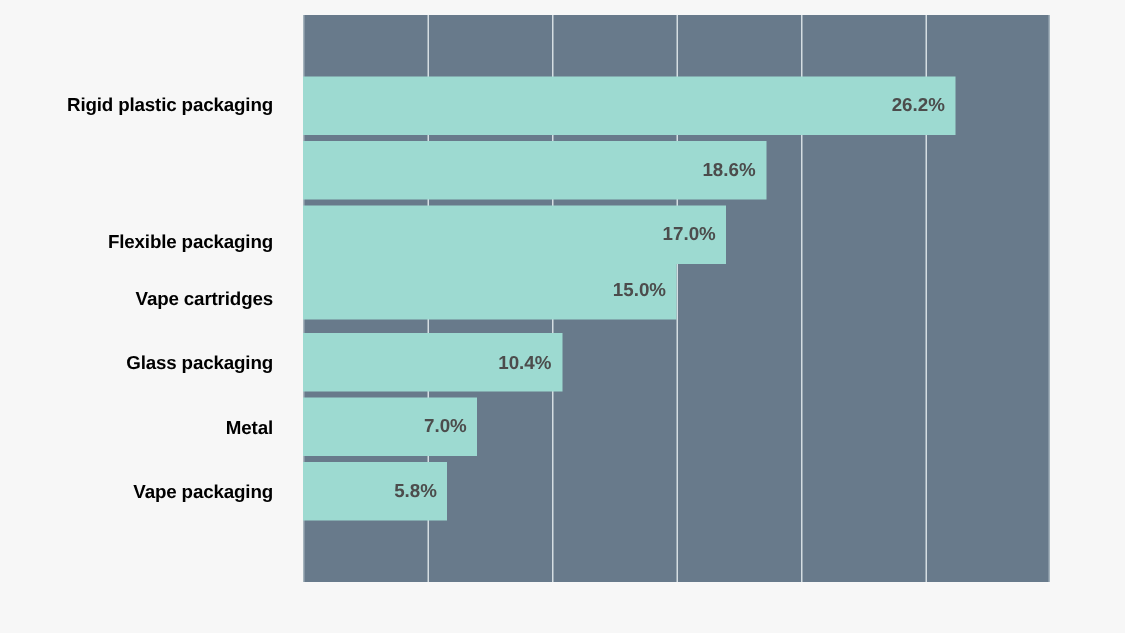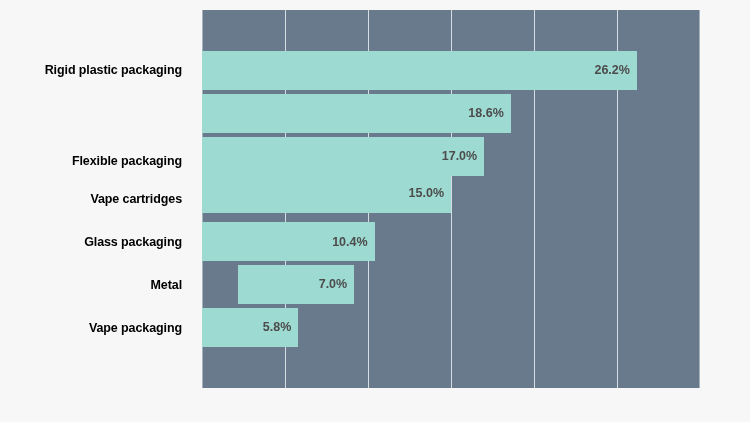--- a/index.html
+++ b/index.html
@@ -126,21 +126,21 @@
     </div>
     <div class="bar" style="top: 126.643px; height: 39px; width: 282.2px; background: rgb(157, 218, 209);">
       <span class="bar-value">17.0%</span>
     </div>
     <div class="bar" style="top: 164px; height: 39px; width: 249px; background: rgb(157, 218, 209);">
       <span class="bar-value">15.0%</span>
     </div>
     <div class="bar" style="top: 212.357px; height: 39px; width: 172.64px; background: rgb(157, 218, 209);">
       <span class="bar-value">10.4%</span>
     </div>
-    <div class="bar" style="top: 255.214px; height: 39px; width: 116.2px; background: rgb(157, 218, 209); margin-left: 36px;">
+    <div class="bar" style="top: 255.214px; height: 39px; width: 116.2px; background: rgb(157, 218, 209);">
       <span class="bar-value">7.0%</span>
     </div>
     <div class="bar" style="top: 298.071px; height: 39px; width: 96.28px; background: rgb(157, 218, 209); text-align: center;">
       <span class="bar-value">5.8%</span>
     </div>
   </div>
 
 </div>
 
 </body></html>

